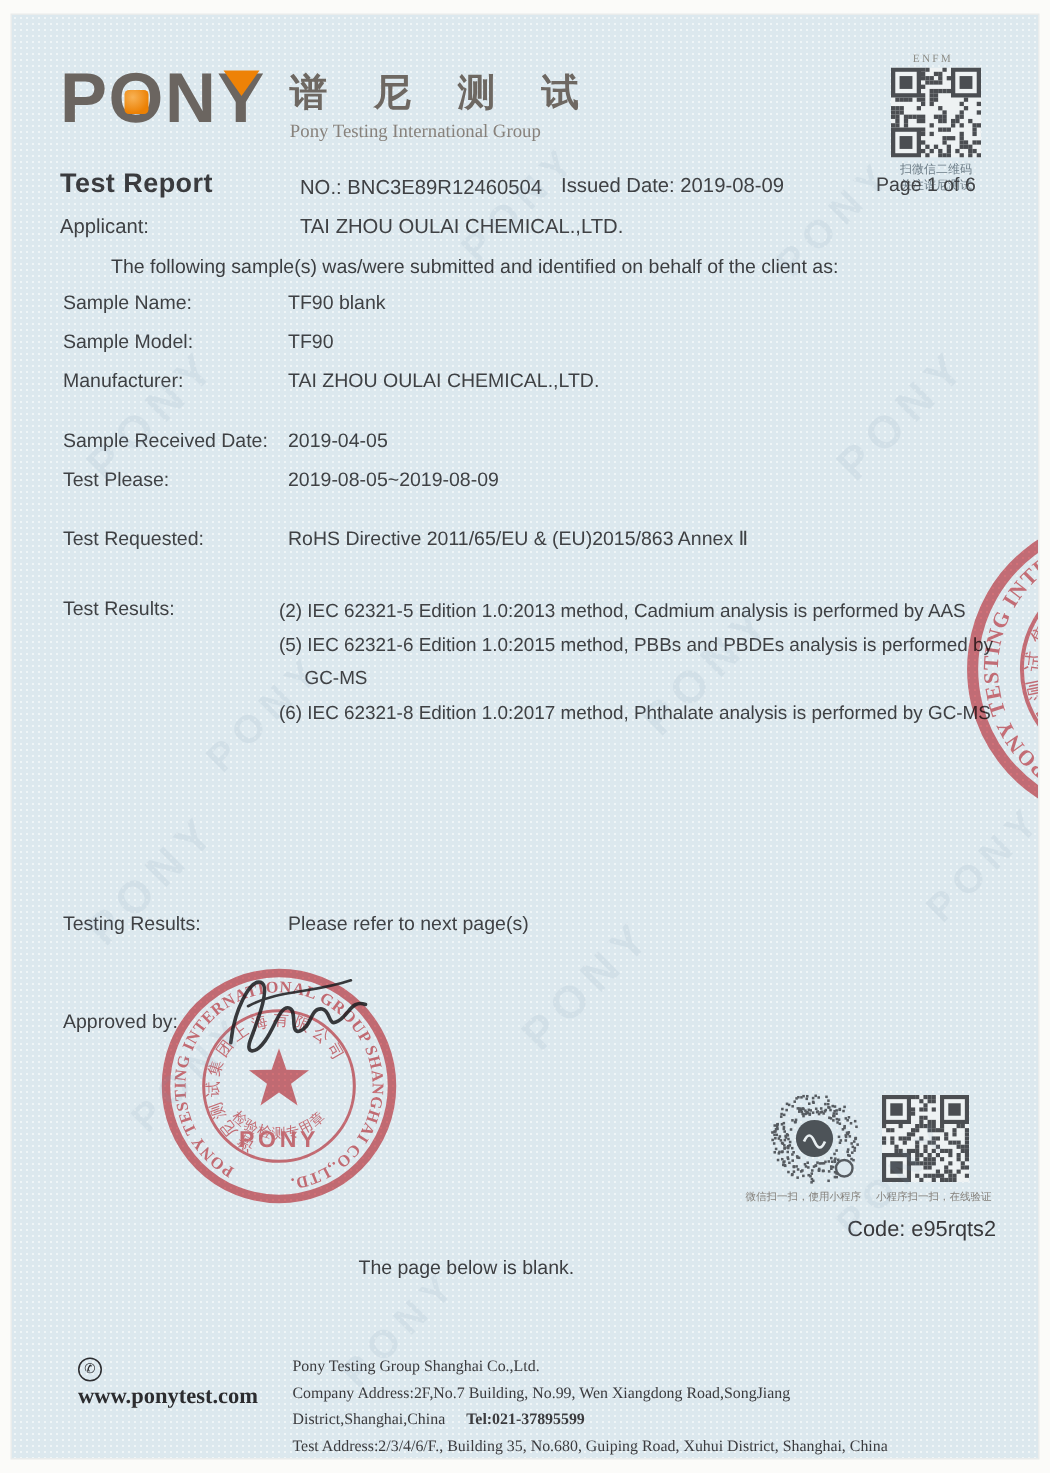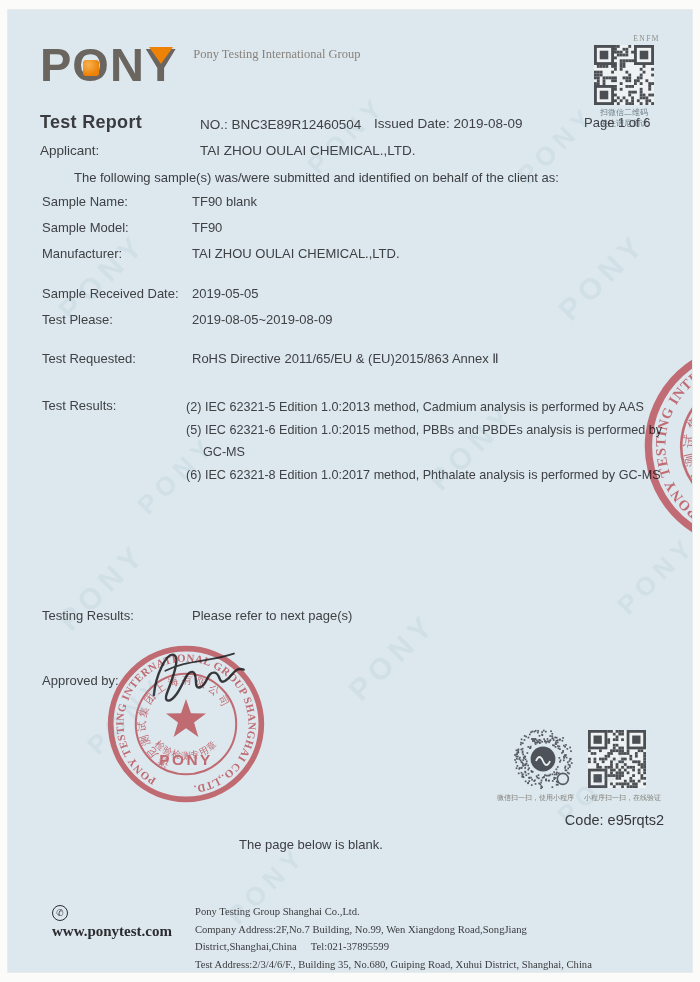--- a/index.html
+++ b/index.html
@@ -29,21 +29,21 @@
   .logo-y{position:relative;}
   .logo-y .ytri{position:absolute;left:16px;top:7px;transform:translateX(-50%);
         width:0;height:0;border-left:12px solid transparent;
         border-right:12px solid transparent;border-top:17px solid #ee8206;}
   .logo-cn{margin-left:16px;padding-top:5px;}
   .cn-title{font-size:25px;color:#6e6862;letter-spacing:12px;font-weight:600;white-space:nowrap;}
   .en-sub{font-size:12.5px;color:#88827c;font-family:"Liberation Serif",serif;margin-top:2px;}
 
   
   .hdr-qr{left:576px;top:24px;width:80px;text-align:center;}
-  .enfm{font-size:7.5px;color:#8e8e88;letter-spacing:1.5px;text-align:right;
+  .enfm{font-size:7.5px;color:#8e8e88;letter-spacing:1.5px;text-align:center;
         font-family:"Liberation Serif",serif;padding-right:4px;}
   .hdr-qr svg{display:block;margin:2px auto 3px auto;}
   .qr-cap{font-size:8px;color:#6e7e88;line-height:10.5px;}
 
   
   .t-title{left:32px;top:102px;font-size:18px;font-weight:700;color:#3a3b3e;letter-spacing:.3px;}
   .t-no,.t-issued{font-size:13.5px;color:#3f4144;}
   .t-no{left:192px;top:107px;}
   .t-issued{left:366px;top:106px;}
   .t-page{left:576px;top:105px;font-size:13px;color:#3f4144;}
@@ -81,35 +81,36 @@
 
   
   .f-left{left:44px;top:895px;font-family:"Liberation Serif",serif;font-weight:bold;
           font-size:15px;color:#2c2c2f;line-height:21px;}
   .f-left .hot{display:flex;align-items:center;gap:5px;}
   .phone-ic{display:inline-flex;align-items:center;justify-content:center;
             width:14px;height:14px;border:1.4px solid #2c2c2f;border-radius:50%;
             font-size:9px;font-family:"DejaVu Sans",sans-serif;font-weight:normal;}
   .f-right{left:187px;top:893px;width:482px;font-family:"Liberation Serif",serif;
            font-size:10.6px;color:#3b3b3e;line-height:17.6px;}
-  .f-right .telsp{margin-left:14px;}
+  .f-right .telsp{margin-left:14px;font-weight:bold;}
 </style>
 </head>
 <body>
 
 <div class="sheet">
 
   <div class="abs logo-row">
     <div class="wordmark">
       <span>P</span>
       <span class="logo-o"><span>O</span><span class="osq"></span></span>
       <span>N</span>
       <span class="logo-y"><span>Y</span><span class="ytri"></span></span>
     </div>
     <div class="logo-cn">
+      <div class="cn-title">谱 尼 测 试</div>
       <div class="en-sub">Pony Testing International Group</div>
     </div>
   </div>
 
   <div class="abs hdr-qr">
     <div class="enfm">ENFM</div>
     <svg id="qrTop" width="60" height="60">
         <rect x="0" y="0" width="60" height="60" fill="#eef2f3"></rect>
         <rect x="20" y="0" width="2.857142857142857" height="2.857142857142857" fill="#4b4e52"></rect>
         <rect x="22.857142857142858" y="0" width="2.857142857142857" height="2.857142857142857" fill="#4b4e52"></rect>
@@ -250,21 +251,21 @@
   <div class="abs t-app-value">TAI ZHOU OULAI CHEMICAL.,LTD.</div>
   <div class="abs intro">The following sample(s) was/were submitted and identified on behalf of the client as:</div>
 
   <div class="frow" style="top:184px">
     <span class="lab">Sample Name:</span><span class="val">TF90 blank</span></div>
   <div class="frow" style="top:210px">
     <span class="lab">Sample Model:</span><span class="val">TF90</span></div>
   <div class="frow" style="top:236px">
     <span class="lab">Manufacturer:</span><span class="val">TAI ZHOU OULAI CHEMICAL.,LTD.</span></div>
   <div class="frow" style="top:276px">
-    <span class="lab">Sample Received Date:</span><span class="val">2019-05-05</span></div>
+    <span class="lab">Sample Received Date:</span><span class="val">2019-04-05</span></div>
   <div class="frow" style="top:302px">
     <span class="lab">Test Please:</span><span class="val">2019-08-05~2019-08-09</span></div>
   <div class="frow" style="top:341px">
     <span class="lab">Test Requested:</span><span class="val">RoHS Directive 2011/65/EU &amp; (EU)2015/863 Annex Ⅱ</span></div>
 
   <div class="abs m-label">Test Results:</div>
   <ul class="abs methods">
     <li>(2) IEC 62321-5 Edition 1.0:2013 method, Cadmium analysis is performed by AAS</li>
     <li>(5) IEC 62321-6 Edition 1.0:2015 method, PBBs and PBDEs analysis is performed by GC-MS</li>
     <li>(6) IEC 62321-8 Edition 1.0:2017 method, Phthalate analysis is performed by GC-MS</li>

